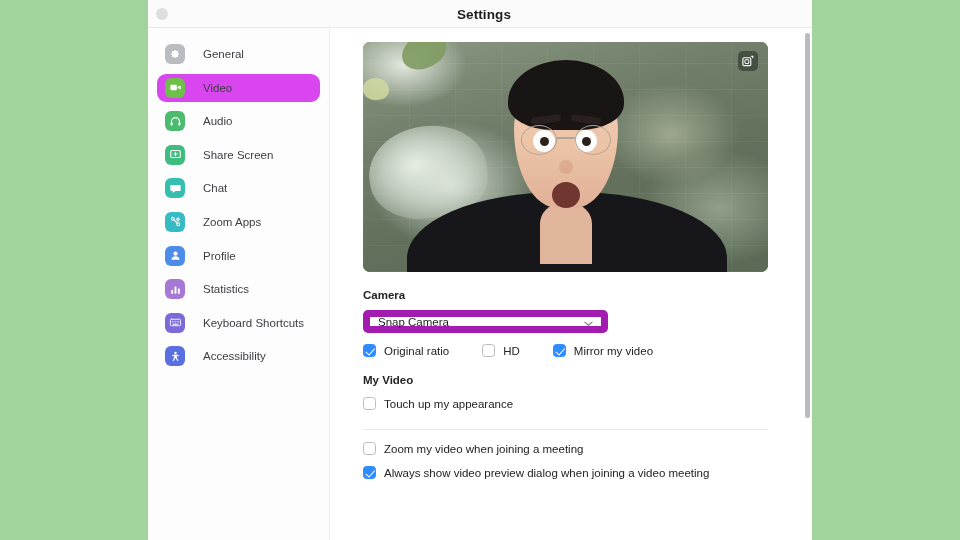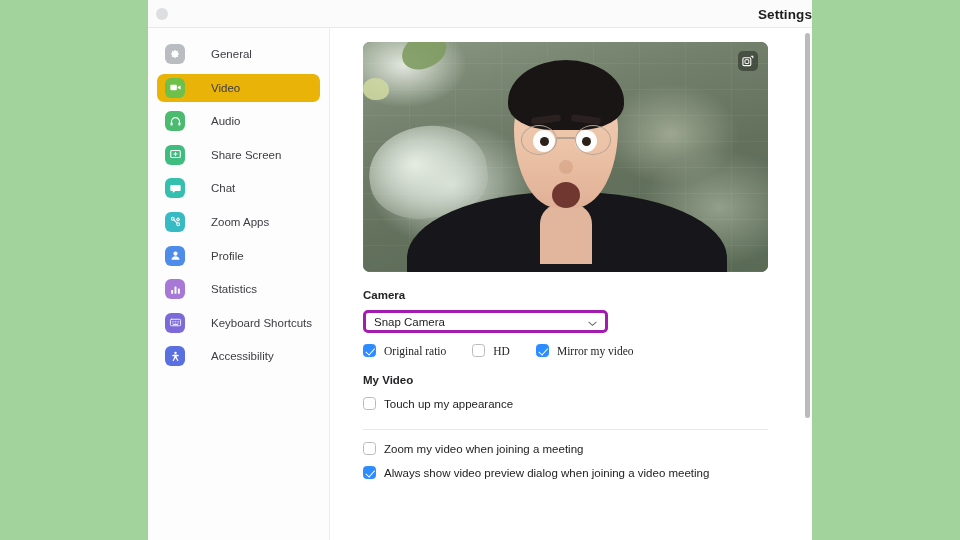--- a/index.html
+++ b/index.html
@@ -31,21 +31,21 @@
     left: 8px; top: 50%;
     transform: translateY(-50%);
     width: 12px; height: 12px;
     border-radius: 50%;
     background: #dddee0;
   }
   #window-title {
     position: absolute;
     left: 8px; right: 0; top: 50%;
     transform: translateY(-50%);
-    text-align: right;
+    text-align: center;
     font-size: 13.5px;
     font-weight: bold;
     color: #1d1d1f;
     letter-spacing: .1px;
   }
 
   
   #window-body {
     display: flex;
     height: 532px;
@@ -56,29 +56,29 @@
   #sidebar {
     width: 182px;
     flex: 0 0 182px;
     background: #fdfdfd;
     border-right: 1px solid #ededee;
     padding-top: 12px;
   }
   .sidebar-item {
     display: flex;
     align-items: center;
-    gap: 26px;
+    gap: 18px;
     height: 28px;
     margin: 0 9px;
     padding: 0 8px;
     border-radius: 7px;
     cursor: pointer;
     margin-bottom: 5.6px;
   }
-  .sidebar-item.active { background: #eab308; }
+  .sidebar-item.active { background: #d946ef; border-radius: 9px; }
   .sidebar-label {
     font-size: 11.5px;
     color: #3d3d42;
     white-space: nowrap;
   }
   .side-icon {
     width: 20px; height: 20px;
     flex: 0 0 20px;
     border-radius: 6px;
     display: flex;
@@ -238,21 +238,21 @@
   
   .section-title {
     font-size: 11.5px;
     font-weight: bold;
     color: #232326;
     margin-top: 17px;
     margin-bottom: 9px;
   }
   #camera-select {
     width: 245px; height: 23px;
-    border: 3px solid #a21caf;
+    border: 7px solid #a21caf;
     border-radius: 5px;
     background: #ffffff;
     display: flex;
     align-items: center;
     padding: 0 8px;
     position: relative;
     cursor: pointer;
   }
   #camera-select .val {
     font-size: 11.5px;
@@ -262,21 +262,21 @@
     position: absolute;
     right: 8px; top: 50%;
     transform: translateY(-50%);
   }
 
   .cb-row {
     display: flex;
     align-items: center;
     margin-top: 11px;
   }
-  .cb-row.inline { gap: 8px; font-family: Liberation Serif, serif; }
+  .cb-row.inline { gap: 15px; }
   .cb-group { display: flex; align-items: center; margin-right: 18px; }
   .cb {
     width: 13px; height: 13px;
     flex: 0 0 13px;
     border: 1px solid #b9babd;
     border-radius: 3.5px;
     background: #fff;
     margin-right: 8px;
     position: relative;
     cursor: pointer;

